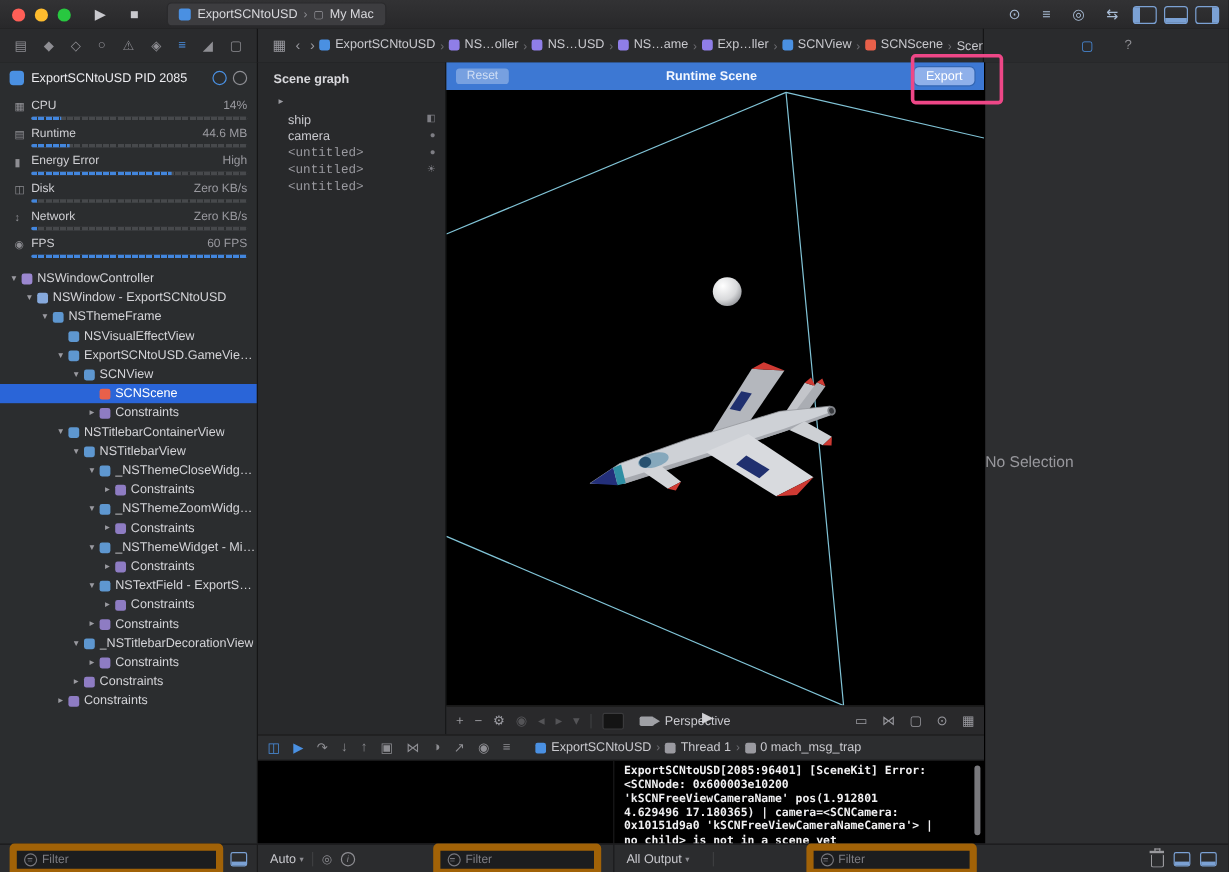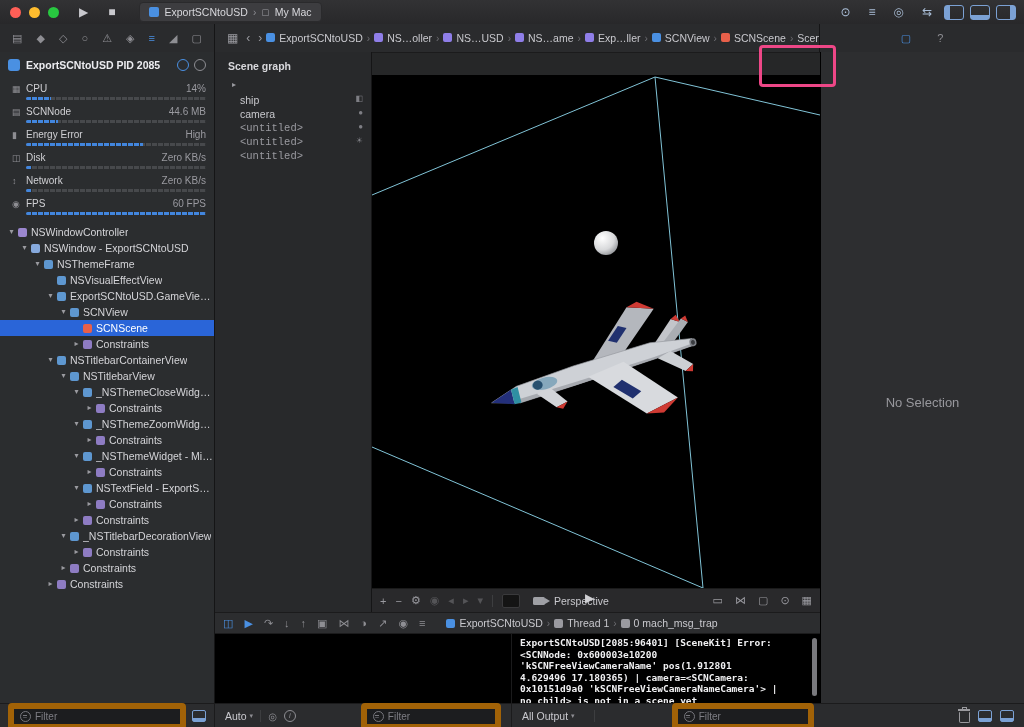--- a/index.html
+++ b/index.html
@@ -44,21 +44,21 @@
   .jb-sep{color:#6e6e73;font-size:10px;padding:0 4px;}
   #insp-header{position:absolute;left:820px;top:0;width:204px;height:28px;display:flex;align-items:center;
                justify-content:center;gap:26px;}
   .insp-tab{font-size:11px;color:#8e8e93;}
   .insp-tab.active{color:#4a90e2;}
 
   
   #navigator{left:0;top:52px;width:215px;height:651px;background:#2b2d2f;border-right:1px solid #151516;box-sizing:border-box;overflow:hidden;}
   #process-row{display:flex;align-items:center;height:22px;padding:2px 8px 0 8px;}
   #process-row .app-ico{width:12px;height:12px;border-radius:3px;background:#4a90e2;margin-right:6px;flex:none;}
-  #process-label{font-size:10.5px;color:#ececf0;font-weight:bold;flex:1;white-space:nowrap;overflow:hidden;}
+  #process-label{font-size:10.5px;color:#ececf0;font-weight:normal;flex:1;white-space:nowrap;overflow:hidden;}
   .p-circ{width:12px;height:12px;border-radius:50%;border:1.5px solid #4a90e2;margin-left:5px;flex:none;box-sizing:border-box;}
   .p-circ.gray{border-color:#8e8e93;}
   #gauges{padding:4px 0 2px 0;}
   .gauge{padding:2px 8px 3px 12px;}
   .g-head{display:flex;align-items:center;height:13px;}
   .g-ico{color:#8e8e93;font-size:9px;width:14px;flex:none;}
   .g-label{font-size:10px;color:#d0d0d4;flex:1;}
   .g-value{font-size:10px;color:#9a9aa0;}
   .g-bar{margin:2px 0 0 14px;height:3px;background:#47494c;border-radius:1.5px;position:relative;overflow:hidden;}
   .g-bar i{display:block;height:100%;background:var(--gauge-fill);}
@@ -97,21 +97,21 @@
   .dark-sq{width:16px;height:12px;background:#141414;border:1px solid #3a3a3c;border-radius:2px;display:inline-block;}
   .cam-ico{width:12px;height:8px;background:#9fa0a5;border-radius:1.5px;position:relative;display:inline-block;margin-left:4px;}
   .cam-ico::after{content:"";position:absolute;right:-5px;top:1px;border-top:3px solid transparent;
                   border-bottom:3px solid transparent;border-left:5px solid #9fa0a5;}
   #persp-label{font-size:10.5px;color:#c9c9ce;}
   #scene-play{position:absolute;left:585px;top:591px;color:#d0d0d4;font-size:12px;}
   #canvas-tools-right{margin-left:auto;display:flex;gap:12px;align-items:center;}
 
   
   #inspector{left:820px;top:52px;width:204px;height:651px;background:#2d2e30;border-left:1px solid #000;box-sizing:border-box;}
-  #no-selection{position:absolute;left:0;top:325px;width:100%;text-align:center;color:#98989d;font-size:13px;margin-top:18px;}
+  #no-selection{position:absolute;left:0;top:325px;width:100%;color:#98989d;font-size:13px;}
 
   
   #debug-toolbar{left:215px;top:612px;width:605px;height:22px;background:#2c2d2f;border-top:1px solid #1b1b1c;
                  border-bottom:1px solid #1b1b1c;display:flex;align-items:center;padding:0 8px;box-sizing:border-box;gap:11px;}
   .dbg-glyph{color:#8e8e93;font-size:11px;}
   #debug-breadcrumb{display:flex;align-items:center;margin-left:10px;font-size:10.5px;color:#c9c9ce;white-space:nowrap;overflow:hidden;}
   #variables-pane{left:215px;top:634px;width:297px;height:69px;background:#000;border-right:1px solid #1b1b1c;box-sizing:border-box;}
   #console-pane{left:512px;top:634px;width:308px;height:69px;background:#000;overflow:hidden;}
   #console-lines{padding:3px 8px;font-family:"DejaVu Sans Mono",monospace;font-size:9.5px;line-height:11.5px;
                  font-weight:bold;color:var(--console-text);white-space:pre;}
@@ -242,21 +242,21 @@
             <span class="g-label">CPU</span>
             <span class="g-value">14%</span>
           </div>
           <div class="g-bar">
             <i style="width: 14%;"></i>
           </div>
         </div>
         <div class="gauge">
           <div class="g-head">
             <span class="g-ico">▤</span>
-            <span class="g-label">SCNNode</span>
+            <span class="g-label">Runtime</span>
             <span class="g-value">44.6 MB</span>
           </div>
           <div class="g-bar">
             <i style="width: 18%;"></i>
           </div>
         </div>
         <div class="gauge">
           <div class="g-head">
             <span class="g-ico">▮</span>
             <span class="g-label">Energy Error</span>
@@ -439,20 +439,25 @@
           <span class="sg-ico">●</span>
         </div>
         <div class="sg-row">
           <span class="disc"></span>
           <span class="sg-label sg-untitled">&lt;untitled&gt;</span>
           <span class="sg-ico">☀</span>
         </div>
       </div>
   </div>
 
+  <div id="runtime-bar" class="abs">
+    <span id="reset-btn">Reset</span>
+    <span id="runtime-title">Runtime Scene</span>
+    <span id="export-btn">Export</span>
+  </div>
 
   <div id="canvas-wrap" class="abs">
     <svg width="448" height="513" viewBox="0 0 448 513">
       <defs>
         <radialGradient id="sph" cx="35%" cy="30%" r="75%">
           <stop offset="0%" stop-color="#ffffff"></stop>
           <stop offset="65%" stop-color="#d8d9db"></stop>
           <stop offset="100%" stop-color="#97999d"></stop>
         </radialGradient>
       </defs>

